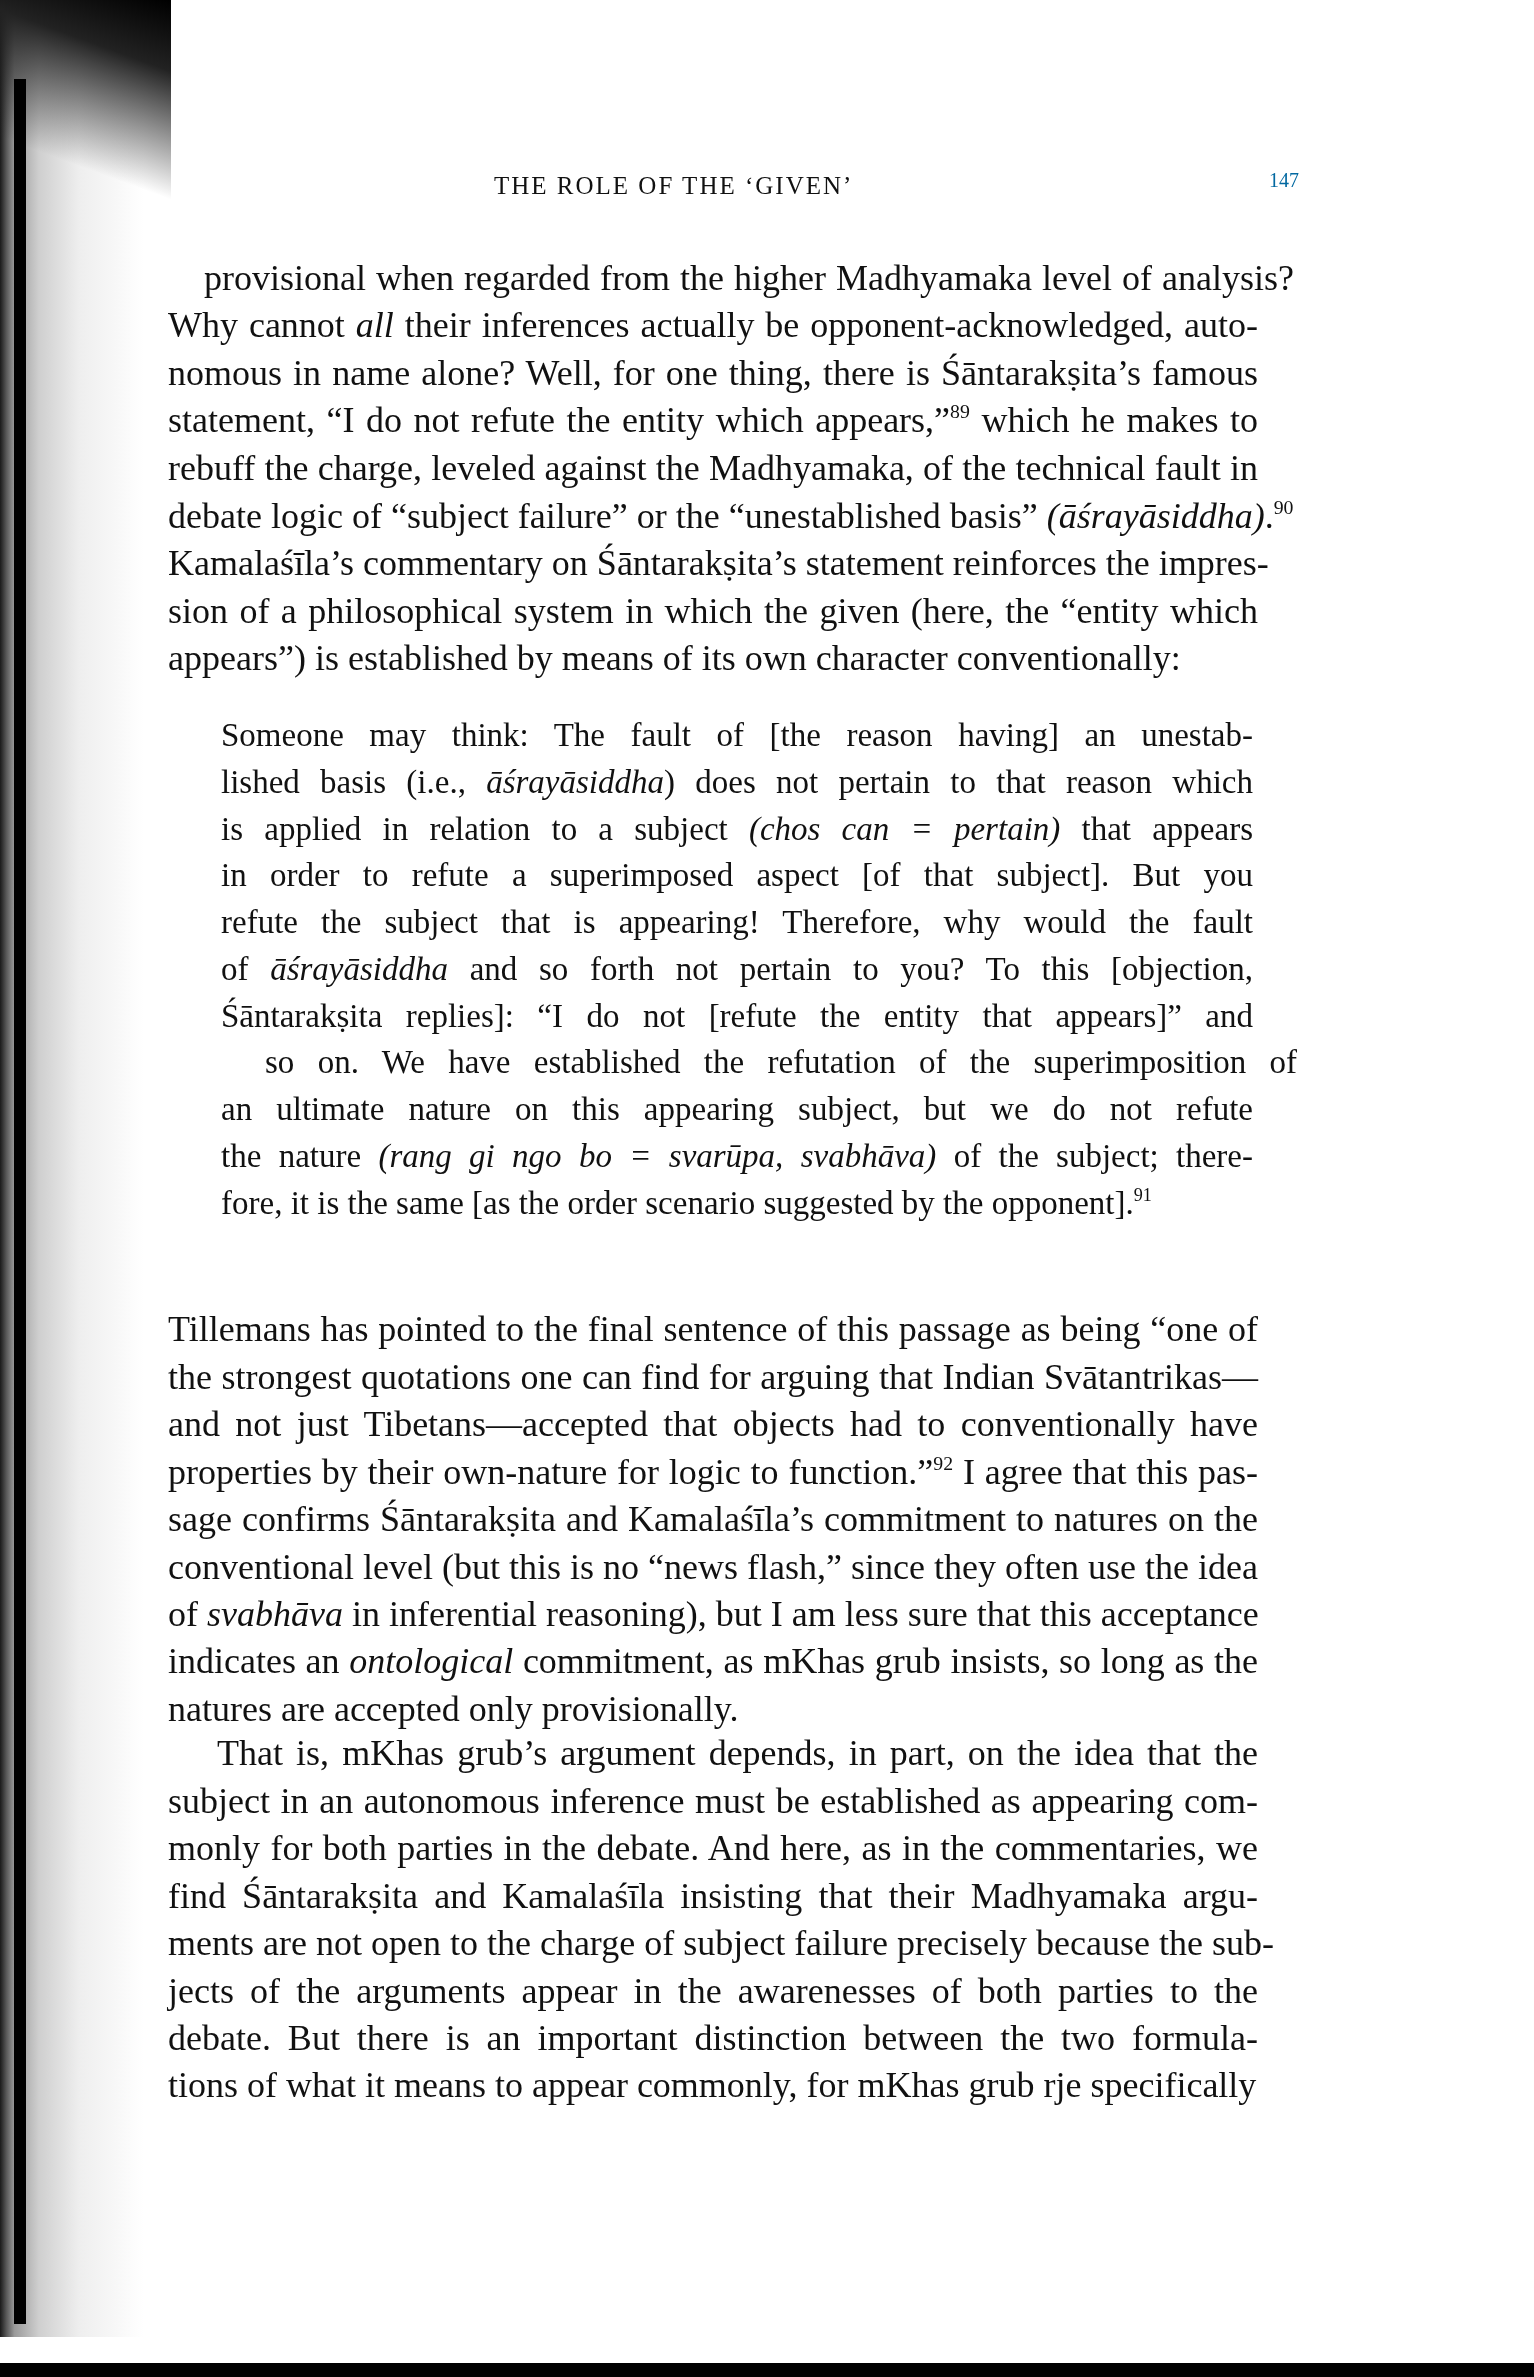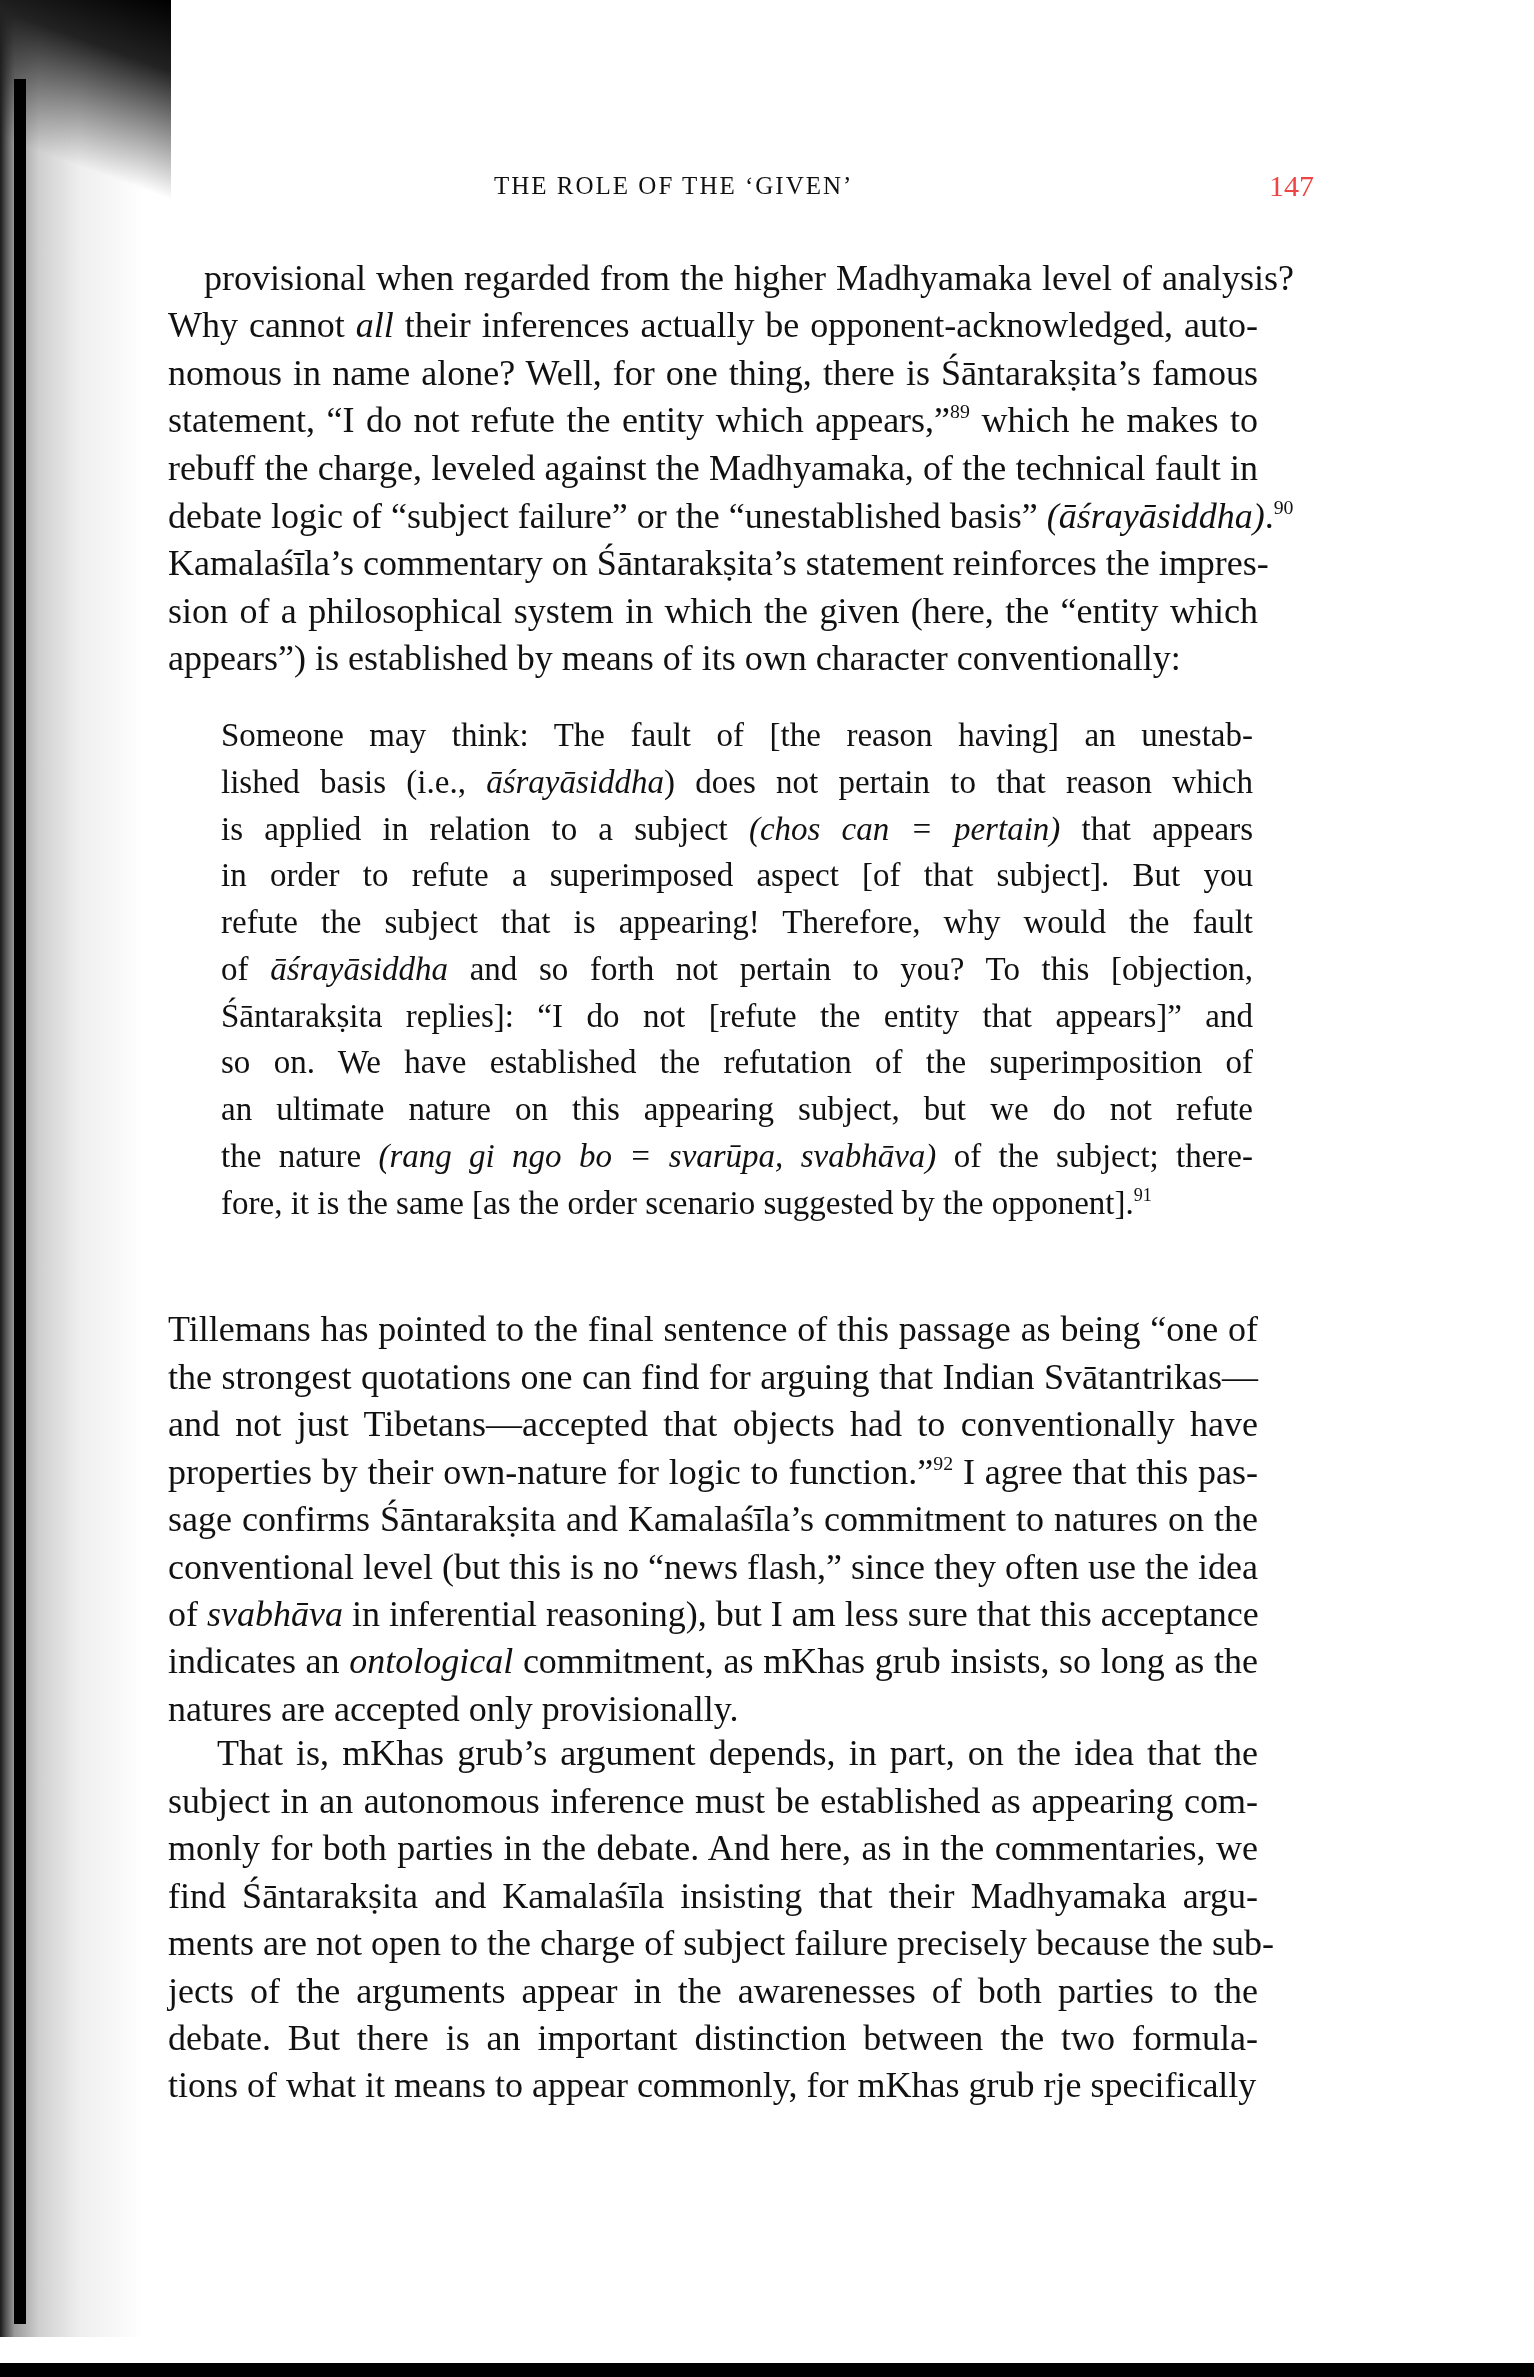--- a/index.html
+++ b/index.html
@@ -21,21 +21,21 @@
   }
   .bottom-rule {
     position: absolute; left: 0; top: 2363px; width: 1535px; height: 14.4px; background: #000;
   }
   .running-head {
     position: absolute; top: 172px; left: 494px;
     font-size: 25px; letter-spacing: 2px; color: #111;
   }
   .folio {
     position: absolute; top: 169px; left: 1269px;
-    font-size: 30px; color: #ef4444;
+    font-size: 20px; color: #0369a1;
   }
   .line {
     position: absolute; white-space: nowrap; font-size: 36px; line-height: 47px;
     text-align: justify; text-align-last: justify;
   }
   .body-line { left: 168px; width: 1090px; }
   .quote-line { left: 221px; width: 1032px; font-size: 33px; }
   .last { text-align-last: left; }
   .indent { left: 217px; width: 1041px; }
   i { font-style: italic; margin-top: 32px; }
@@ -64,21 +64,21 @@
     <div class="line body-line last" style="top: 635px;"><span>appears”) is established by means of its own character conventionally:</span></div>
   </div>
 <div id="bq">
     <div class="line quote-line" style="top: 712px;"><span>Someone may think: The fault of [the reason having] an unestab-</span></div>
     <div class="line quote-line" style="top: 759px;"><span>lished basis (i.e., </span><i>āśrayāsiddha</i><span>) does not pertain to that reason which</span></div>
     <div class="line quote-line" style="top: 806px;"><span>is applied in relation to a subject </span><i>(chos can = pertain)</i><span> that appears</span></div>
     <div class="line quote-line" style="top: 852px;"><span>in order to refute a superimposed aspect [of that subject]. But you</span></div>
     <div class="line quote-line" style="top: 899px;"><span>refute the subject that is appearing! Therefore, why would the fault</span></div>
     <div class="line quote-line" style="top: 946px;"><span>of </span><i>āśrayāsiddha</i><span> and so forth not pertain to you? To this [objection,</span></div>
     <div class="line quote-line" style="top: 993px;"><span>Śāntarakṣita replies]: “I do not [refute the entity that appears]” and</span></div>
-    <div class="line quote-line" style="top: 1039px;"><span>so on. We have established the refutation of the superimposition of</span></div>
+    <div class="line quote-line" style="top: 1039px; margin-left: 44px;"><span>so on. We have established the refutation of the superimposition of</span></div>
     <div class="line quote-line" style="top: 1086px;"><span>an ultimate nature on this appearing subject, but we do not refute</span></div>
     <div class="line quote-line" style="top: 1133px;"><span>the nature </span><i>(rang gi ngo bo = svarūpa, svabhāva)</i><span> of the subject; there-</span></div>
     <div class="line quote-line last" style="top: 1180px;"><span>fore, it is the same [as the order scenario suggested by the opponent].</span><sup>91</sup></div>
   </div>
 <div id="p2">
     <div class="line body-line" style="top: 1306px;"><span>Tillemans has pointed to the final sentence of this passage as being “one of</span></div>
     <div class="line body-line" style="top: 1354px;"><span>the strongest quotations one can find for arguing that Indian Svātantrikas—</span></div>
     <div class="line body-line" style="top: 1401px;"><span>and not just Tibetans—accepted that objects had to conventionally have</span></div>
     <div class="line body-line" style="top: 1449px;"><span>properties by their own-nature for logic to function.”</span><sup>92</sup><span> I agree that this pas-</span></div>
     <div class="line body-line" style="top: 1496px;"><span>sage confirms Śāntarakṣita and Kamalaśīla’s commitment to natures on the</span></div>

